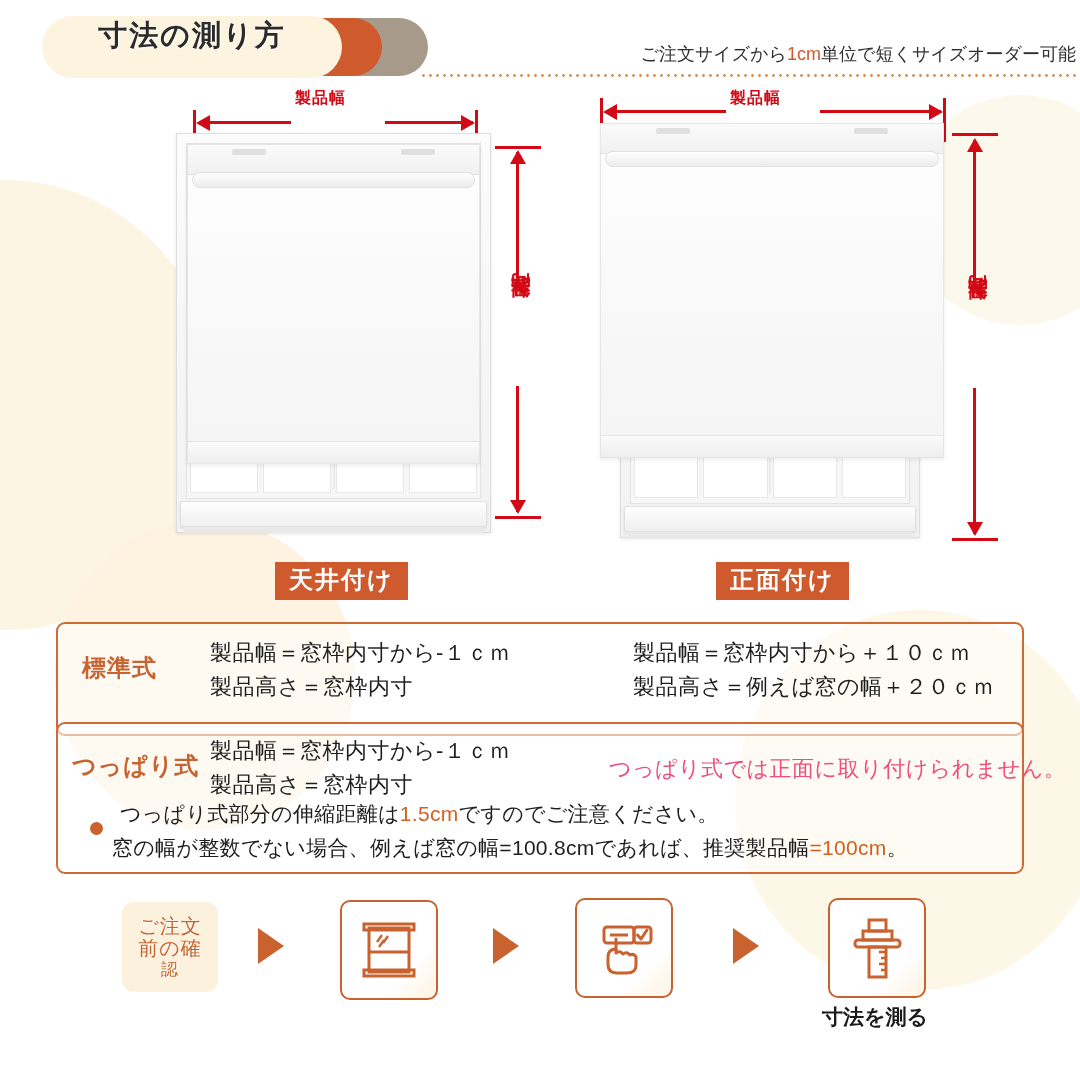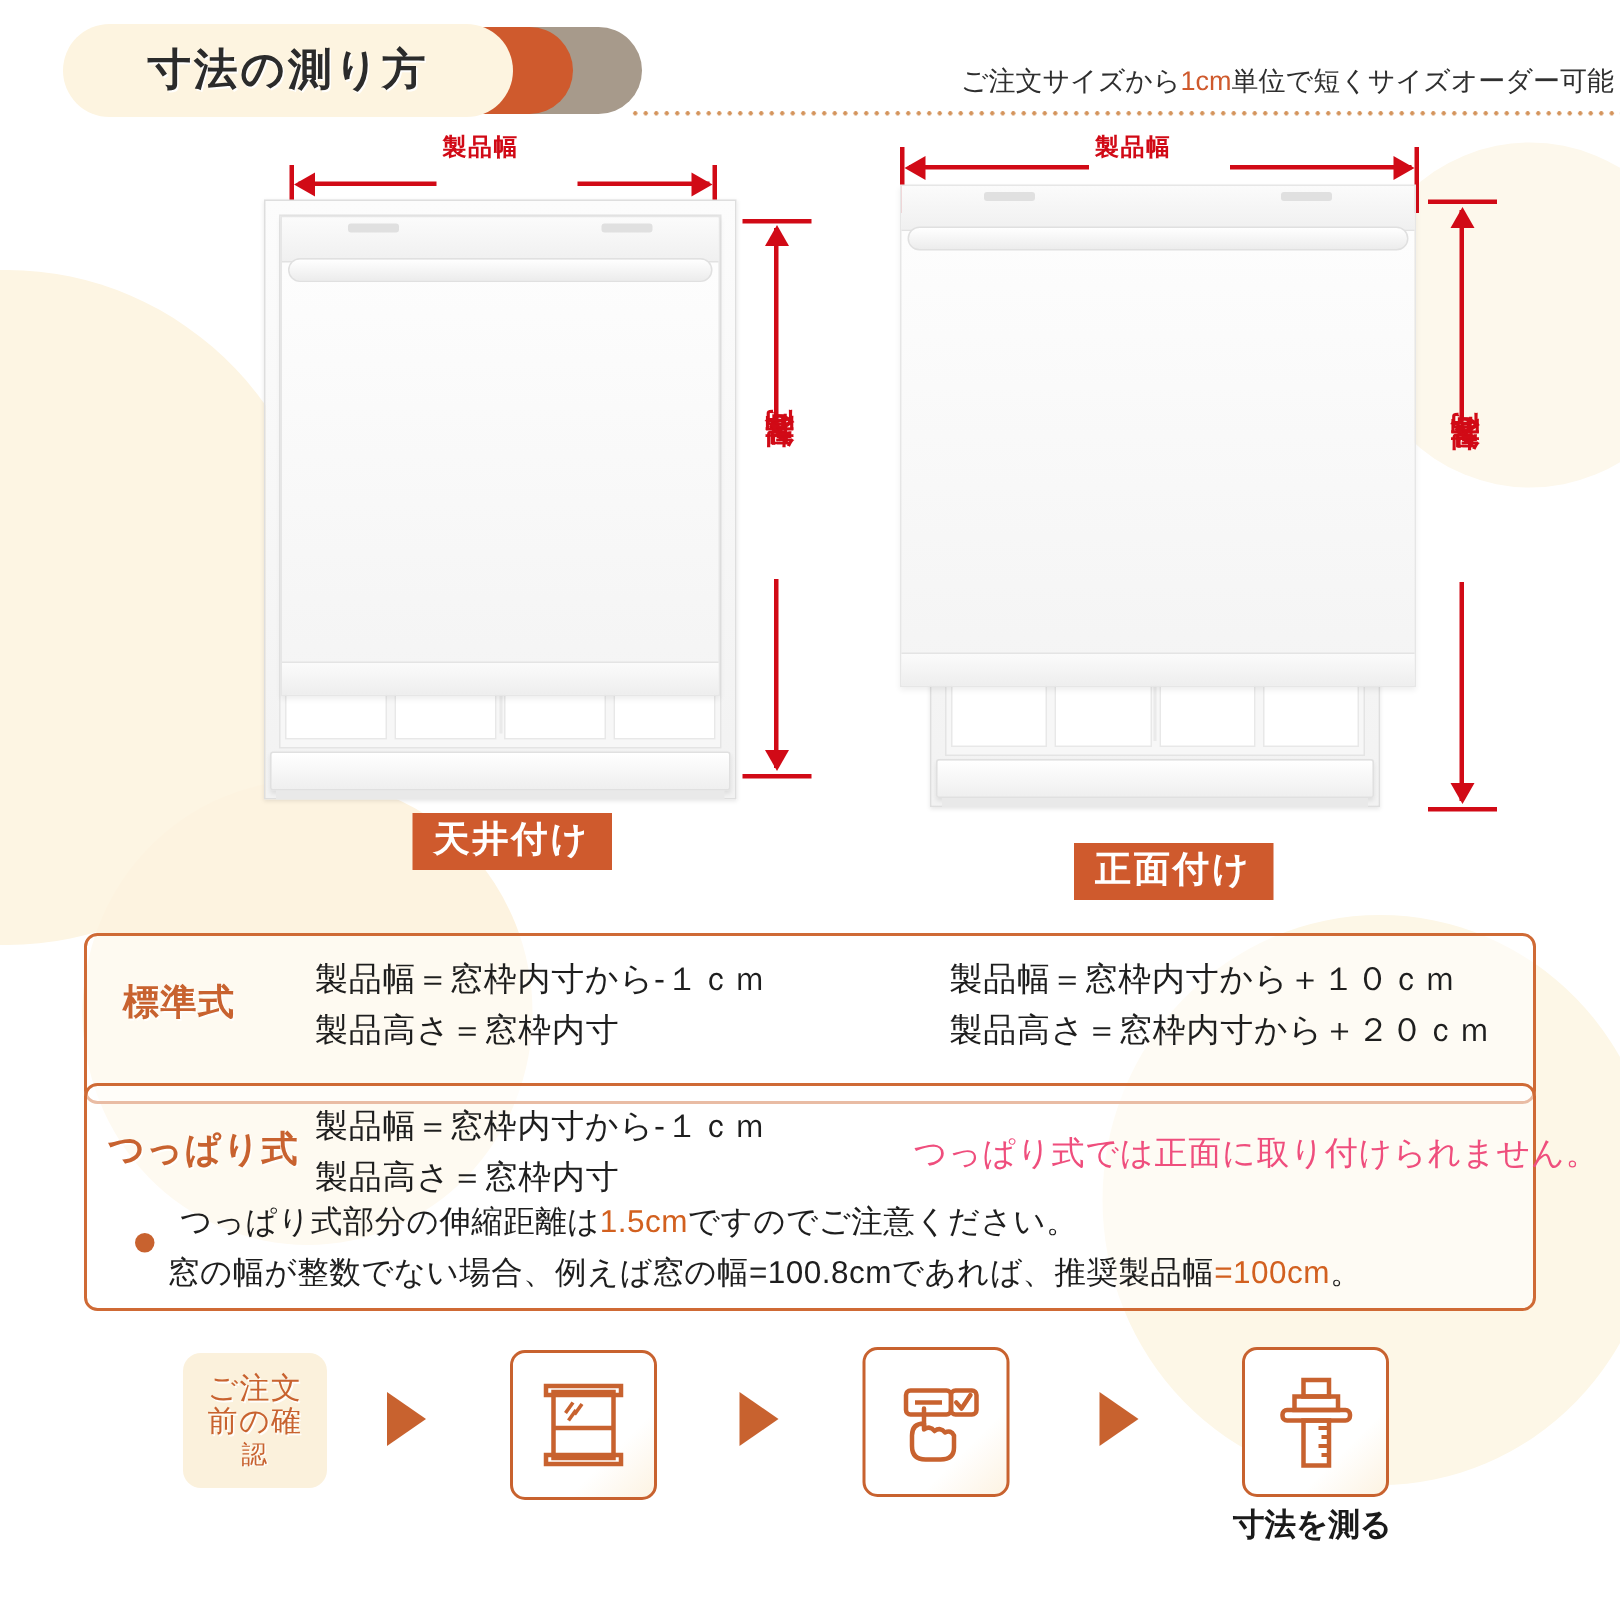--- a/index.html
+++ b/index.html
@@ -18,21 +18,21 @@
   .blob-mid   { left:55px;   top:520px;  width:300px; height:310px; background:#fdf3e0; }
   .blob-right { left:735px;  top:610px;  width:370px; height:380px; background:#fdf7e7; }
   .blob-topr  { left:905px;  top:95px;   width:230px; height:230px; background:#fdf8ec; }
 
   
   .header { position:absolute; top:0; left:0; width:1080px; height:92px; z-index:5; }
   .title-pill {
     position:absolute; left:42px; top:16px;
     height:62px; width:300px;
     background:#fdf4e0; border-radius:31px;
-    display:flex; align-items:center; justify-content:center;
+    display:flex; align-items:flex-start; justify-content:center;
     z-index:3;
   }
   .title-pill span {
     font-size:29px; font-weight:700; color:#2b2b2b; letter-spacing:2px;
     text-shadow:1px 1px 0 rgba(255,255,255,.9);
   }
   .pill-orange {
     position:absolute; left:272px; top:18px; width:110px; height:58px;
     background:#cf5a2d; border-radius:29px; z-index:2;
   }
@@ -230,21 +230,21 @@
     </div>
 
     <div class="redline tick-h" style="left:495px; top:58px; width:46px;"></div>
     <div class="redline tick-h" style="left:495px; top:428px; width:46px;"></div>
     <div class="redline arrow-line-v" style="left:516px; top:64px; width:3px; height:130px;"></div>
     <div class="redline arrow-line-v" style="left:516px; top:298px; width:3px; height:126px;"></div>
     <div class="arrowhead ah-up" style="left:510px; top:62px;"></div>
     <div class="arrowhead ah-down" style="left:510px; top:412px;"></div>
     <div class="vert-label" style="left:506px; top:196px;">製品高さ</div>
 
-    <div class="mount-badge" style="left:275px; top:454px;">天井付け</div>
+    <div class="mount-badge" style="left:275px; top:474px;">天井付け</div>
   </div>
 
   <div>
 
     <div class="dim-label" style="left:730px; top:0px;">製品幅</div>
     <div class="redline tick-v" style="left:600px; top:10px; height:44px;"></div>
     <div class="redline tick-v" style="left:943px; top:10px; height:44px;"></div>
     <div class="redline arrow-line-h" style="left:606px; top:22px; width:120px;"></div>
     <div class="redline arrow-line-h" style="left:820px; top:22px; width:121px;"></div>
     <div class="arrowhead ah-left" style="left:603px; top:16px;"></div>
@@ -283,21 +283,21 @@
 
     <div class="mount-badge" style="left:716px; top:474px;">正面付け</div>
   </div>
 </div>
 
 <div class="spec-box" style="left:56px; top:622px; width:968px; height:114px;">
   <div class="spec-kind" style="left:24px; top:28px;">標準式</div>
   <div class="spec-line" style="left:152px; top:14px;">製品幅＝窓枠内寸から‐１ｃｍ</div>
   <div class="spec-line" style="left:152px; top:48px;">製品高さ＝窓枠内寸</div>
   <div class="spec-line" style="left:575px; top:14px;">製品幅＝窓枠内寸から＋１０ｃｍ</div>
-  <div class="spec-line" style="left:575px; top:48px;">製品高さ＝窓枠内寸から＋２０ｃｍ</div>
+  <div class="spec-line" style="left:575px; top:48px;">製品高さ＝例えば窓の幅＋２０ｃｍ</div>
 </div>
 
 <div class="spec-box" style="left:56px; top:722px; width:968px; height:152px;">
   <div class="spec-kind" style="left:14px; top:26px;text-align:right;">つっぱり式</div>
   <div class="spec-line" style="left:152px; top:12px;">製品幅＝窓枠内寸から-１ｃｍ</div>
   <div class="spec-line" style="left:152px; top:46px;">製品高さ＝窓枠内寸</div>
   <div class="spec-warn" style="left:551px; top:30px;">つっぱり式では正面に取り付けられません。</div>
 
   <div class="bullet-dot" style="left:32px; top:98px;"></div>
   <div class="bullet-text" style="left:62px; top:76px;">

